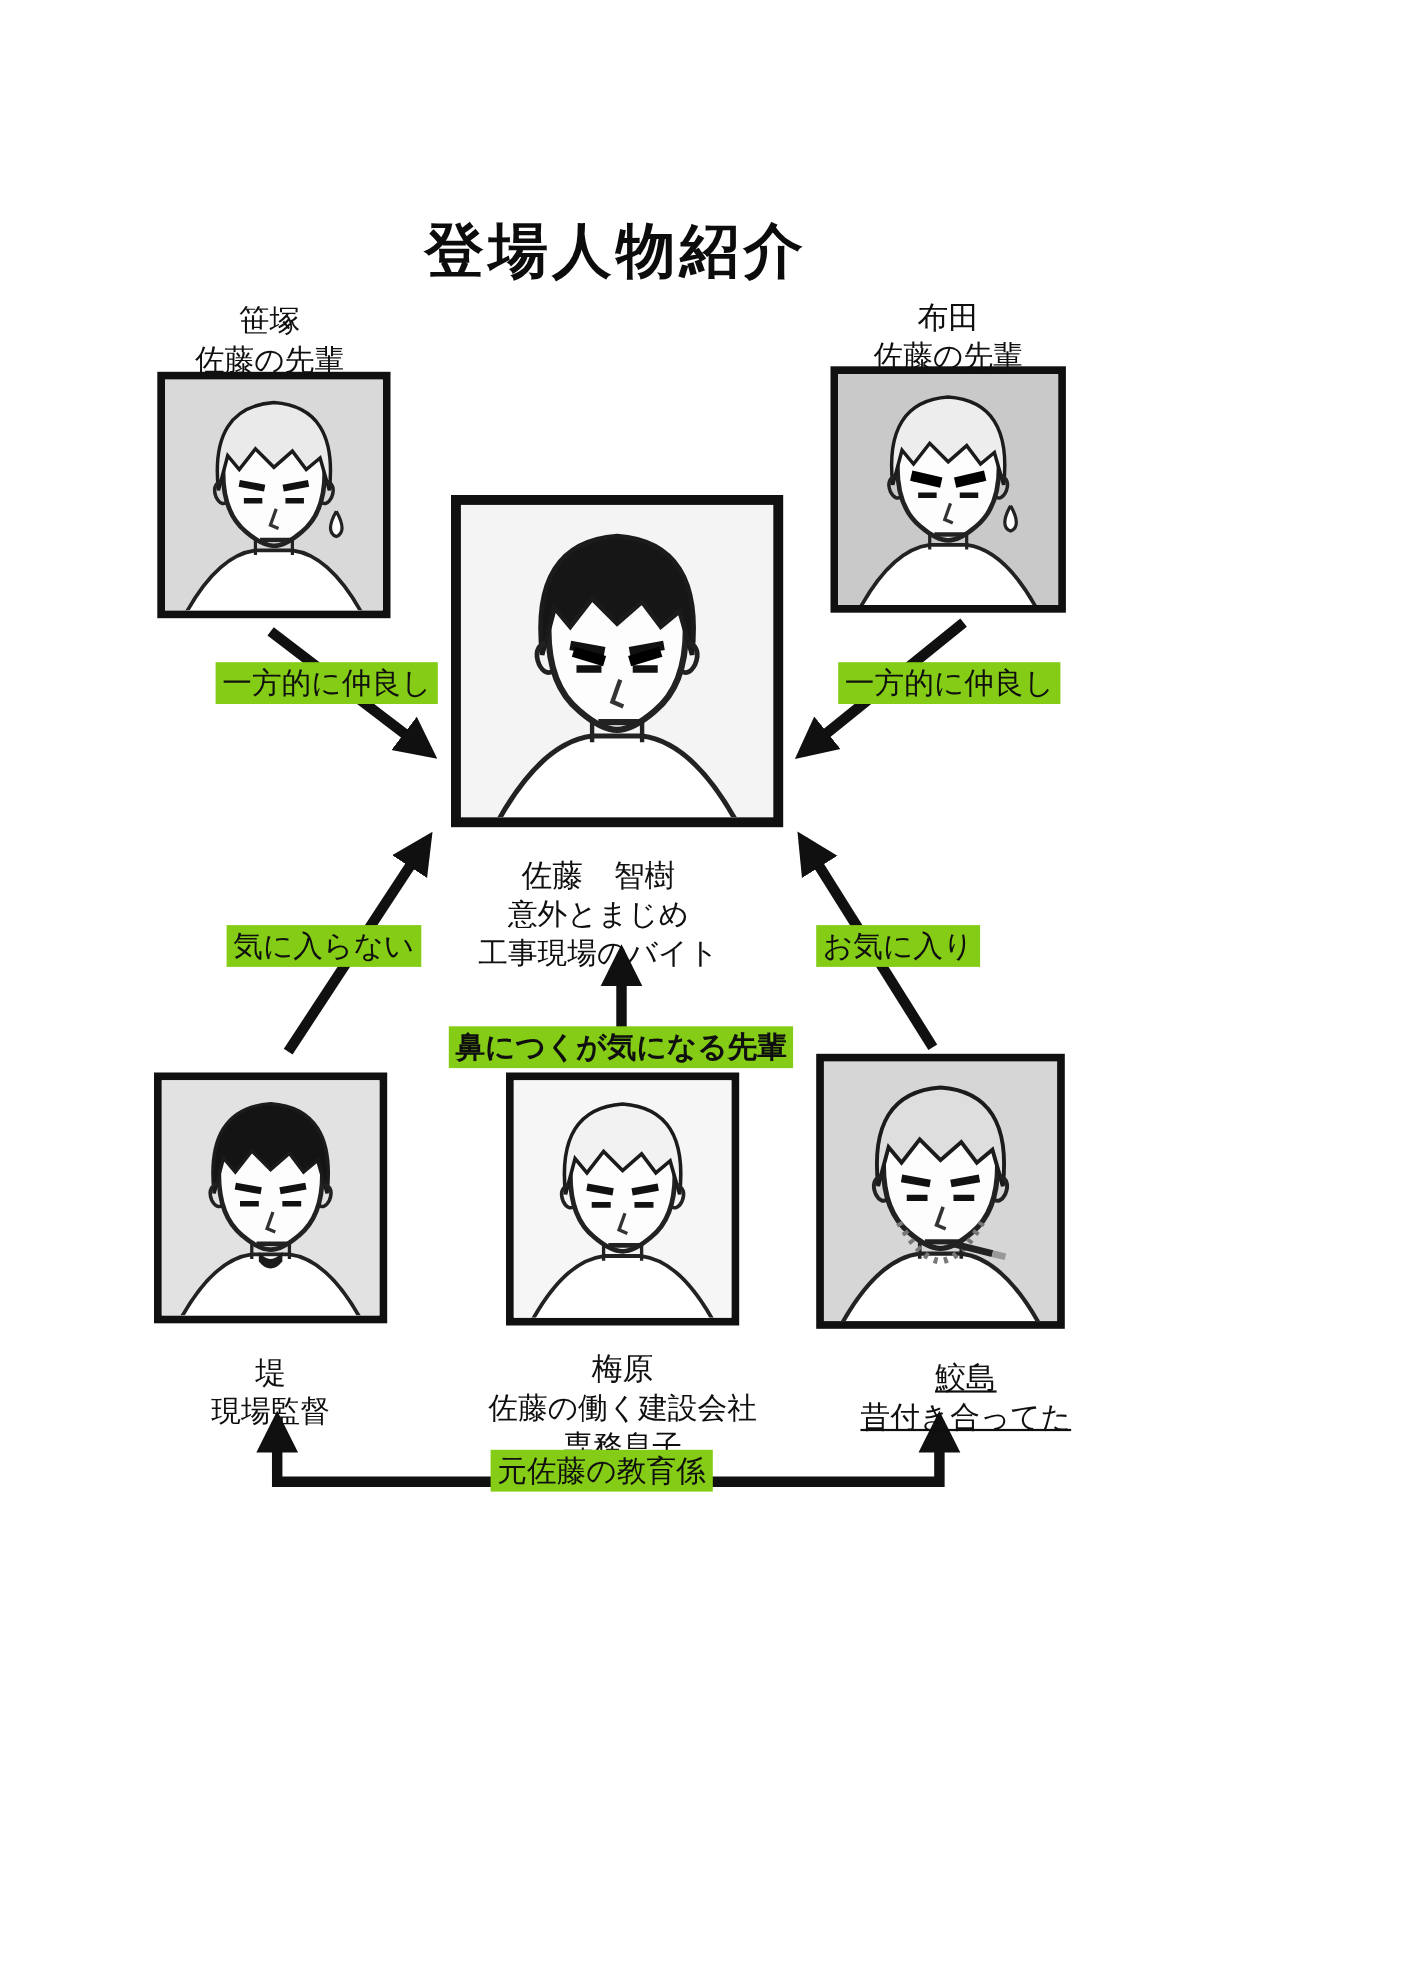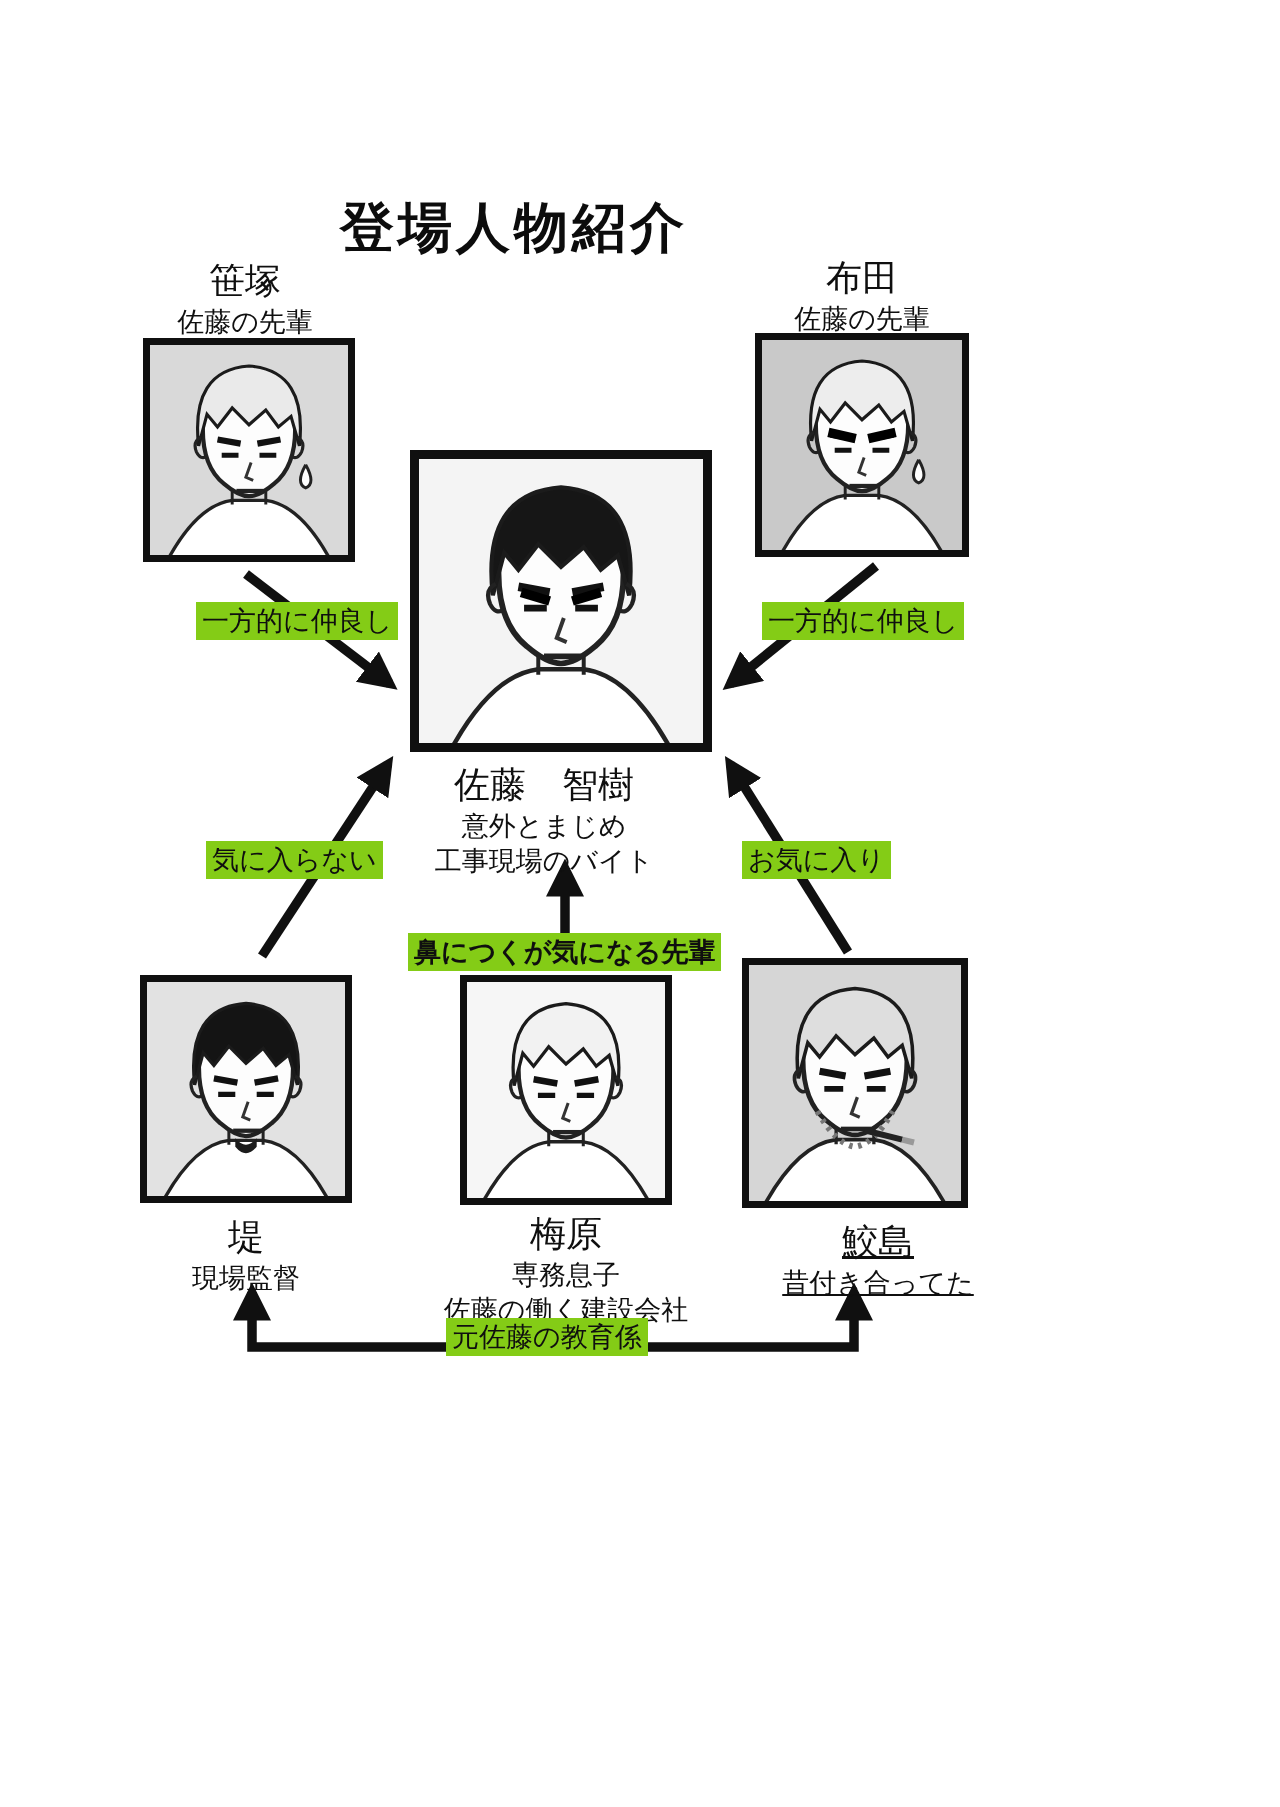--- a/index.html
+++ b/index.html
@@ -11,21 +11,21 @@
   .page {
     position:relative;
     width:1280px;
     height:1807px;
     background:#ffffff;
     overflow:hidden;
   }
   .title {
     position:absolute;
     left:340px; top:192px; width:440px;
-    text-align:left;
+    text-align:center;
     font-family:Liberation Mono, monospace;
     font-size:54px;
     font-weight:bold;
     letter-spacing:4px;
     color:#0c0c0c;
     z-index:3;
   }
   .arrows {
     position:absolute; left:0; top:0; z-index:1;
   }
@@ -46,21 +46,21 @@
   .p-umehara  { left:460px; top:975px; width:212px; height:230px; }
   .p-samejima { left:742px; top:958px; width:226px; height:250px; }
 
   .char-label {
     position:absolute; z-index:3;
     text-align:center;
     font-size:27px;
     line-height:1.3;
     color:#0f0f0f;
   }
-  .char-label .nm { font-size:36px; }
+  .char-label .nm { font-size:28px;margin-top:16px; }
   .l-sasazuka { left:105px; top:258px; width:280px; }
   .l-fuda     { left:722px; top:255px; width:280px; }
   .l-sato     { left:379px; top:762px; width:330px; }
   .l-tsutsumi { left:106px; top:1214px; width:280px; }
   .l-umehara  { left:396px; top:1211px; width:340px; }
   .l-samejima { left:738px; top:1219px; width:280px;text-decoration:underline; }
 
   .rel {
     position:absolute; z-index:3;
     font-size:27px;
@@ -156,22 +156,22 @@
     <div>現場監督</div>
   </div>
 
   <div class="portrait p-umehara" style="--hair:#f2f2f2; --bg:#f6f6f6;">
     <svg viewBox="0 0 100 100" preserveAspectRatio="xMidYMid slice">
       <use href="#face-base"></use>
     </svg>
   </div>
   <div class="char-label l-umehara">
     <div class="nm">梅原</div>
+    <div>佐藤の働く建設会社</div>
     <div>専務息子</div>
-    <div>佐藤の働く建設会社</div>
   </div>
 
   <div class="portrait p-samejima" style="--hair:#dedede; --bg:#d6d6d6;">
     <svg viewBox="0 0 100 100" preserveAspectRatio="xMidYMid slice">
       <use href="#face-base"></use>
       <path d="M34,62 Q42,76 50,77 Q58,76 66,62" stroke="#777" stroke-width="2.5" stroke-dasharray="1.5 2.5" fill="none"></path>
       <path d="M54,70 L70,74" stroke="#222" stroke-width="2.6" fill="none"></path>
       <path d="M70,74 L75,75.2" stroke="#999" stroke-width="2.6" fill="none"></path>
     </svg>
   </div>

